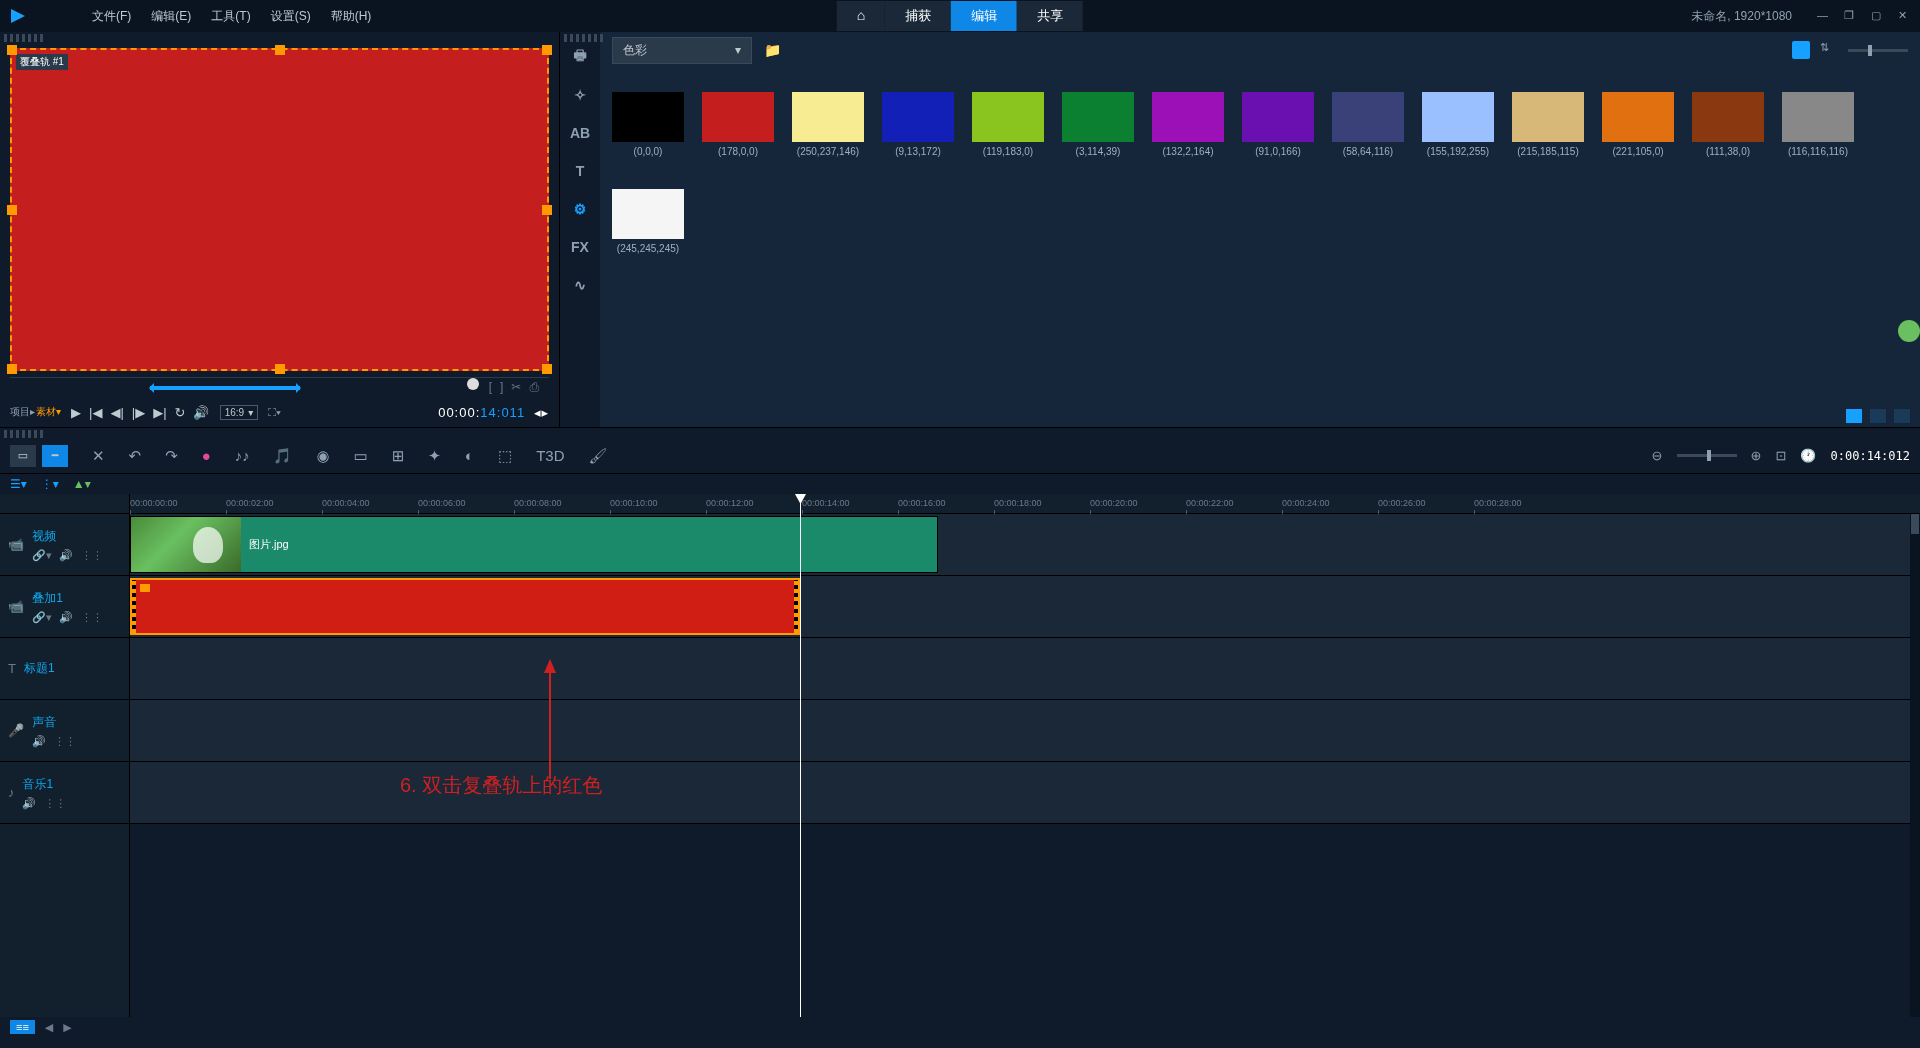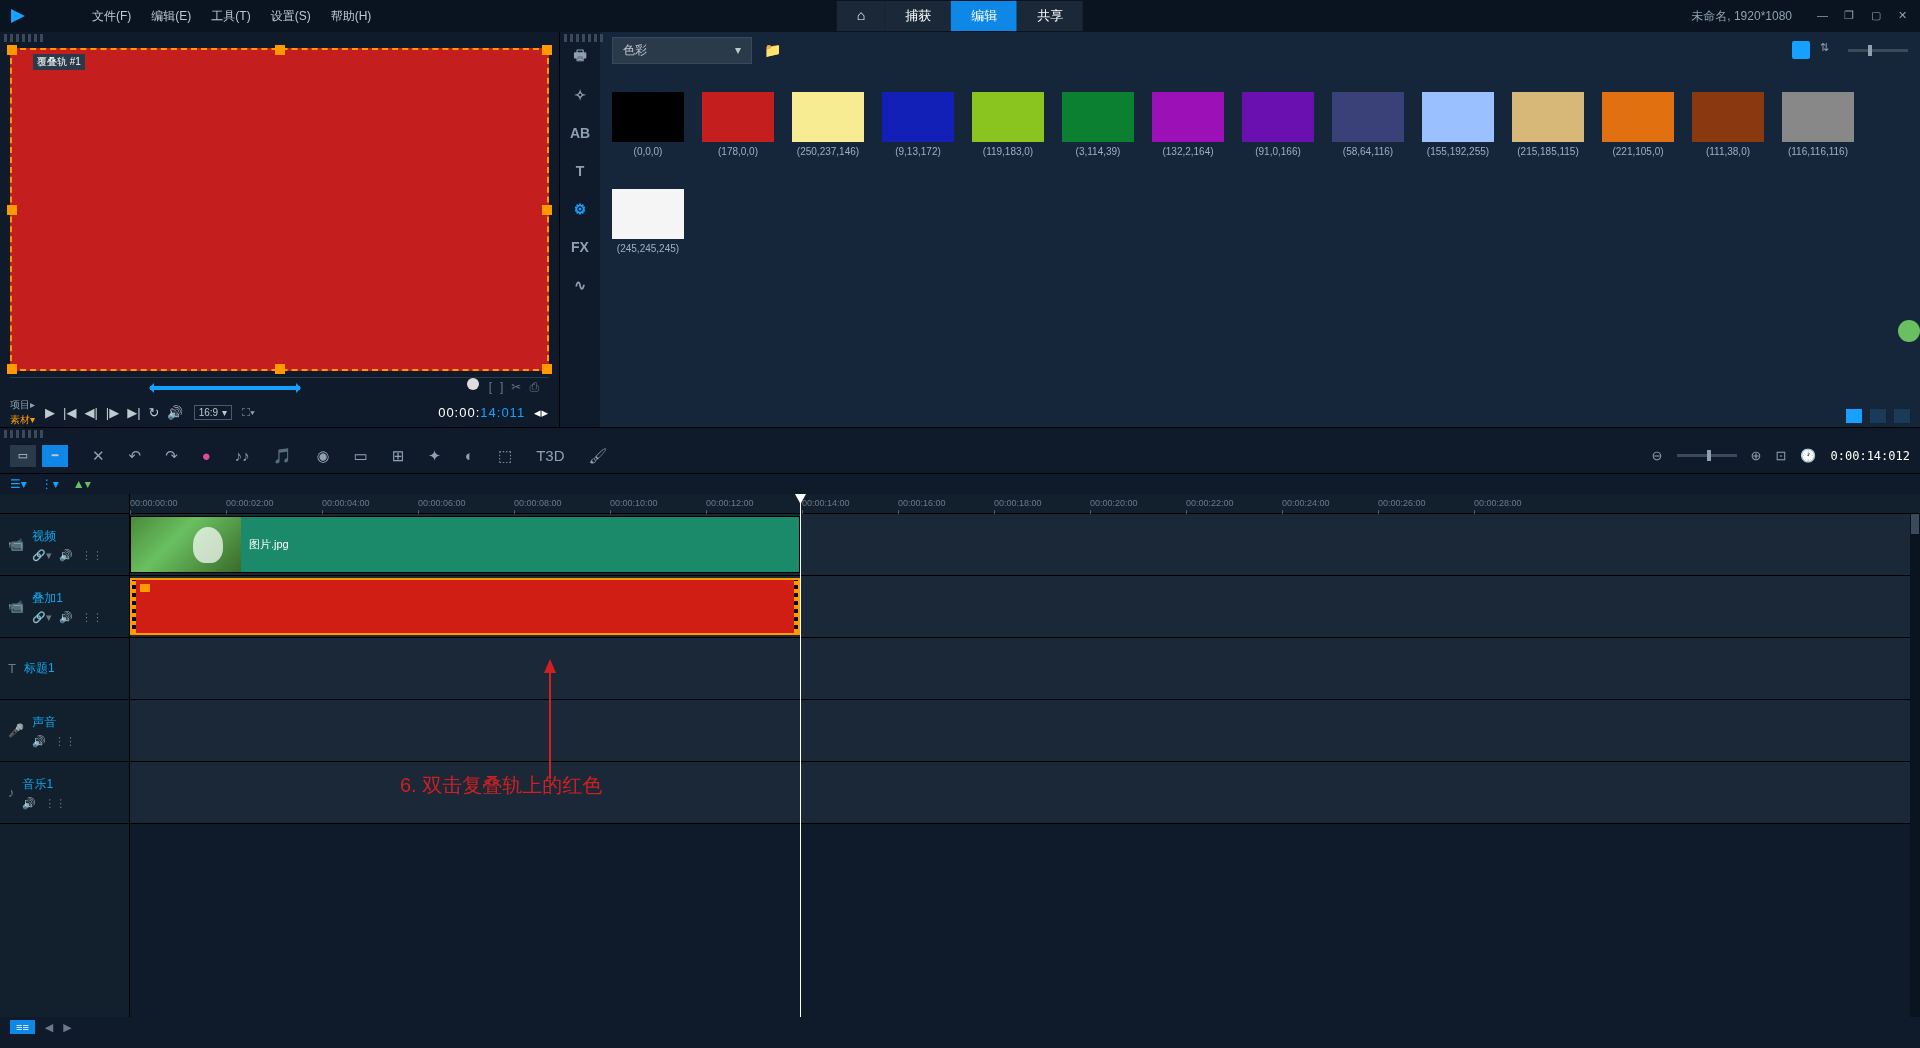--- a/index.html
+++ b/index.html
@@ -17,41 +17,41 @@
 .win-controls { margin-left: auto; display: flex; gap: 13px; align-items: center; }
 .win-btn { width: 14px; height: 14px; cursor: pointer; color: #8fa0b0; }
 .doc-title { color: #8fa0b0; font-size: 12px; margin-right: 12px; }
 
 .workspace { display: flex; height: 395px; }
 
 .preview-panel { width: 560px; background: #0f1b2a; border-right: 1px solid #000; display: flex; flex-direction: column; }
 .preview-dots { height: 8px; background: repeating-linear-gradient(90deg, #3a4a5a 0 3px, transparent 3px 6px); width: 40px; margin: 2px 0 0 4px; }
 .preview-viewport { flex: 1; margin: 6px 10px; position: relative; background: #0a1420; }
 .preview-frame { position: absolute; inset: 0; border: 2px dashed #ff9a00; background: #c41e1e; }
-.preview-label { position: absolute; top: 4px; left: 21px; background: #2a3a4a; color: #fff; padding: 1px 4px; font-size: 10px; }
+.preview-label { position: absolute; top: 4px; left: 4px; background: #2a3a4a; color: #fff; padding: 1px 4px; font-size: 10px; }
 .handle { position: absolute; width: 10px; height: 10px; background: #ff9a00; }
 .handle.nw { top: -5px; left: -5px; }
 .handle.n { top: -5px; left: 50%; margin-left: -5px; }
 .handle.ne { top: -5px; right: -5px; }
 .handle.e { top: 50%; right: -5px; margin-top: -5px; }
 .handle.se { bottom: -5px; right: -5px; }
 .handle.s { bottom: -5px; left: 50%; margin-left: -5px; }
 .handle.sw { bottom: -5px; left: -5px; }
 .handle.w { top: 50%; left: -5px; margin-top: -5px; }
 
 .preview-scrub { height: 20px; margin: 0 10px; position: relative; border-top: 1px solid #2a3a4a; }
 .scrub-track { position: absolute; left: 140px; width: 150px; height: 4px; top: 8px; background: #16a0ff; }
 .scrub-track::before, .scrub-track::after { content: ''; position: absolute; width: 0; height: 0; border: 5px solid transparent; }
 .scrub-track::before { left: -6px; top: -3px; border-right-color: #16a0ff; }
 .scrub-track::after { right: -6px; top: -3px; border-left-color: #16a0ff; }
 .scrub-marker { position: absolute; right: 70px; top: 0; width: 12px; height: 12px; background: #ddd; border-radius: 50%; }
 .scrub-icons { position: absolute; right: 10px; top: 2px; display: flex; gap: 8px; color: #6a7a8a; font-size: 12px; }
 
 .preview-controls { height: 30px; display: flex; align-items: center; padding: 0 10px; gap: 10px; }
-.proj-labels { display: flex; flex-direction: column; font-size: 10px; gap: 1px; color: #8fa0b0; text-align: right; }
+.proj-labels { display: flex; flex-direction: row; font-size: 10px; gap: 1px; color: #8fa0b0; text-align: right; }
 .proj-labels .active-label { color: #ff9a00; }
 .play-btns { display: flex; gap: 8px; align-items: center; }
 .play-btns span { cursor: pointer; color: #c0c8d0; font-size: 13px; }
 .aspect-box { border: 1px solid #4a5a6a; padding: 1px 4px; font-size: 10px; display: flex; align-items: center; gap: 4px; }
 .timecode { margin-left: auto; font-family: monospace; font-size: 13px; color: #fff; letter-spacing: 1px; }
 .timecode .hl { color: #16a0ff; }
 
 .library-panel { flex: 1; background: #16263a; display: flex; position: relative; }
 .lib-dots { position: absolute; top: 2px; left: 4px; height: 8px; width: 40px; background: repeating-linear-gradient(90deg, #3a4a5a 0 3px, transparent 3px 6px); }
 .lib-sidebar { width: 40px; background: #0f1b2a; display: flex; flex-direction: column; padding-top: 12px; gap: 12px; align-items: center; }
@@ -102,21 +102,21 @@
 
 .tracks-area { flex: 1; position: relative; overflow: hidden; }
 .ruler { height: 20px; background: #12202e; border-bottom: 1px solid #000; position: relative; font-size: 9px; color: #6a7a8a; }
 .ruler-tick { position: absolute; top: 4px; }
 .ruler-tick::after { content: ''; position: absolute; left: 0; top: 12px; width: 1px; height: 6px; background: #4a5a6a; }
 .playhead { position: absolute; top: 0; bottom: 0; width: 1px; background: #fff; z-index: 10; }
 .playhead::before { content: ''; position: absolute; top: 0; left: -5px; width: 11px; height: 10px; background: #fff; clip-path: polygon(0 0, 100% 0, 50% 100%); }
 
 .track-row { height: 62px; border-bottom: 1px solid #000; position: relative; background: #1a2838; }
 .clip { position: absolute; top: 2px; bottom: 2px; border: 1px solid #000; cursor: pointer; }
-.clip.video { background: #1a8a6a; left: 0; width: 670px; display: flex; align-items: center; }
+.clip.video { background: #1a8a6a; left: 0; width: 808px; display: flex; align-items: center; }
 .clip-thumb { width: 110px; height: 100%; background: linear-gradient(135deg, #4a8a3a 0%, #6ac060 40%, #3a6a2a 100%); position: relative; }
 .clip-thumb::after { content: ''; position: absolute; right: 18px; top: 10px; width: 30px; height: 36px; background: #fff; border-radius: 50% 50% 40% 40%; opacity: 0.7; }
 .clip-name { color: #fff; font-size: 11px; margin-left: 8px; }
 .clip.overlay { background: #d01e14; left: 0; width: 670px; border: 2px solid #ff9a00; }
 .clip.overlay::before, .clip.overlay::after { content: ''; position: absolute; top: 0; bottom: 0; width: 4px; background: repeating-linear-gradient(0deg, #ff9a00 0 4px, #000 4px 8px); }
 .clip.overlay::before { left: 0; }
 .clip.overlay::after { right: 0; }
 .overlay-badge { position: absolute; top: 4px; left: 8px; width: 10px; height: 8px; background: #ff9a00; }
 
 .annotation-arrow { position: absolute; left: 410px; top: 165px; z-index: 20; pointer-events: none; }

